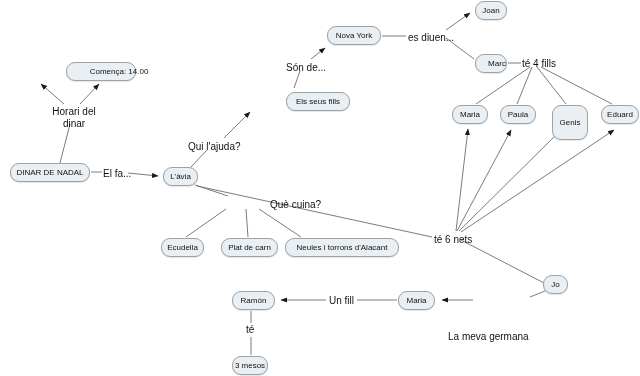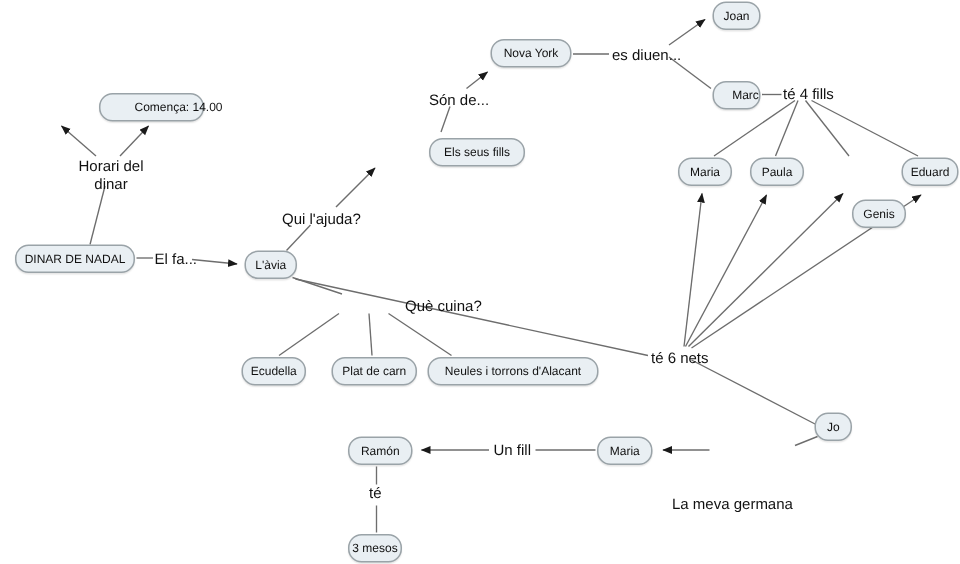--- a/index.html
+++ b/index.html
@@ -125,21 +125,21 @@
   <div class="node" style="left:163px;top:167px;width:35px;height:19px;">L'àvia</div>
   <div class="node" style="left:161px;top:238px;width:43px;height:19px;">Ecudella</div>
   <div class="node" style="left:221px;top:238px;width:57px;height:19px;">Plat de carn</div>
   <div class="node" style="left:285px;top:238px;width:114px;height:19px;">Neules i  torrons d'Alacant</div>
   <div class="node" style="left:254px;top:92px;width:64px;height:19px;margin-left:32px;">Els seus fills</div>
   <div class="node" style="left:327px;top:26px;width:54px;height:19px;text-align:right;">Nova York</div>
   <div class="node" style="left:475px;top:1px;width:32px;height:19px;">Joan</div>
   <div class="node" style="left:475px;top:54px;width:32px;height:19px;padding-left:12px;">Marc</div>
   <div class="node" style="left:452px;top:105px;width:36px;height:19px;">Maria</div>
   <div class="node" style="left:500px;top:105px;width:36px;height:19px;">Paula</div>
-  <div class="node" style="left:568px;top:105px;width:36px;height:19px;margin-top:28px;">Genis</div>
+  <div class="node" style="left:552px;top:105px;width:36px;height:35px;">Genis</div>
   <div class="node" style="left:601px;top:105px;width:38px;height:19px;">Eduard</div>
   <div class="node" style="left:543px;top:275px;width:25px;height:19px;">Jo</div>
   <div class="node" style="left:398px;top:291px;width:37px;height:19px;">Maria</div>
   <div class="node" style="left:232px;top:291px;width:43px;height:19px;">Ramón</div>
   <div class="node" style="left:232px;top:356px;width:36px;height:19px;">3 mesos</div>
 
   <div class="edge-label" style="left:46px;top:106px;width:56px;">Horari del<br>dinar</div>
   <div class="edge-label" style="left:103px;top:168px;">El fa...</div>
   <div class="edge-label" style="left:188px;top:141px;">Qui l'ajuda?</div>
   <div class="edge-label" style="left:226px;top:199px;margin-left:44px;">Què cuina?</div>

